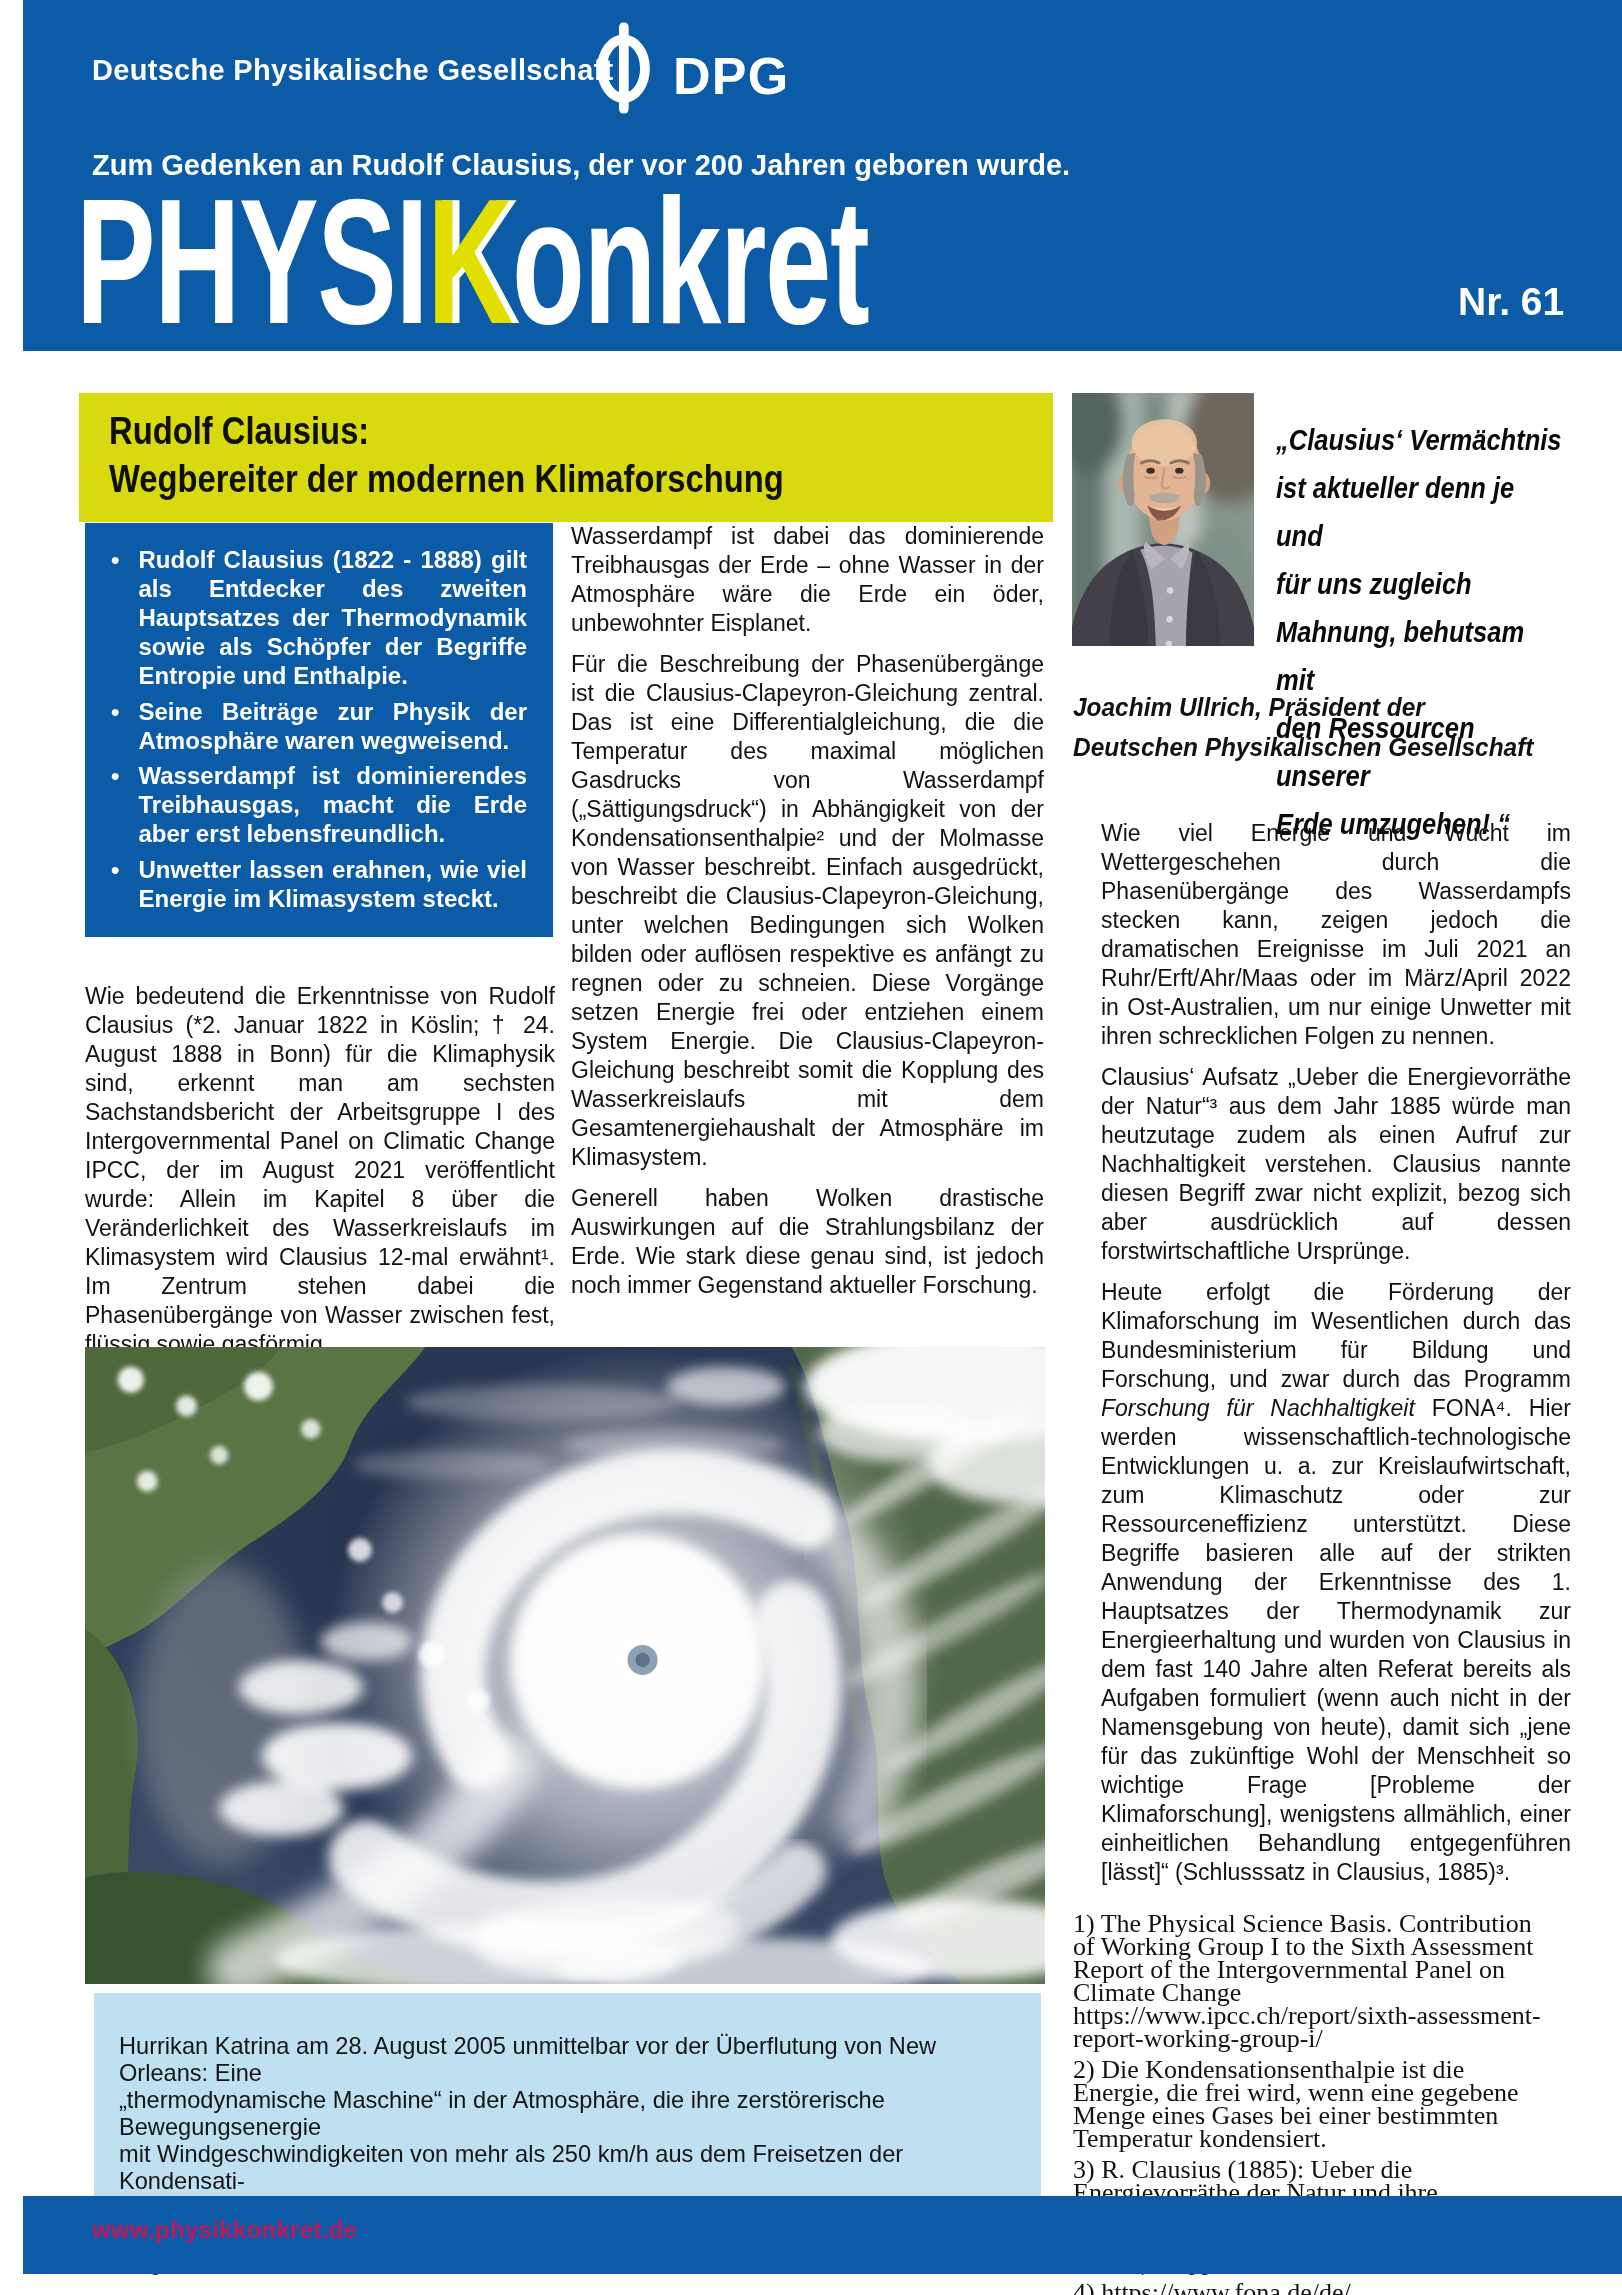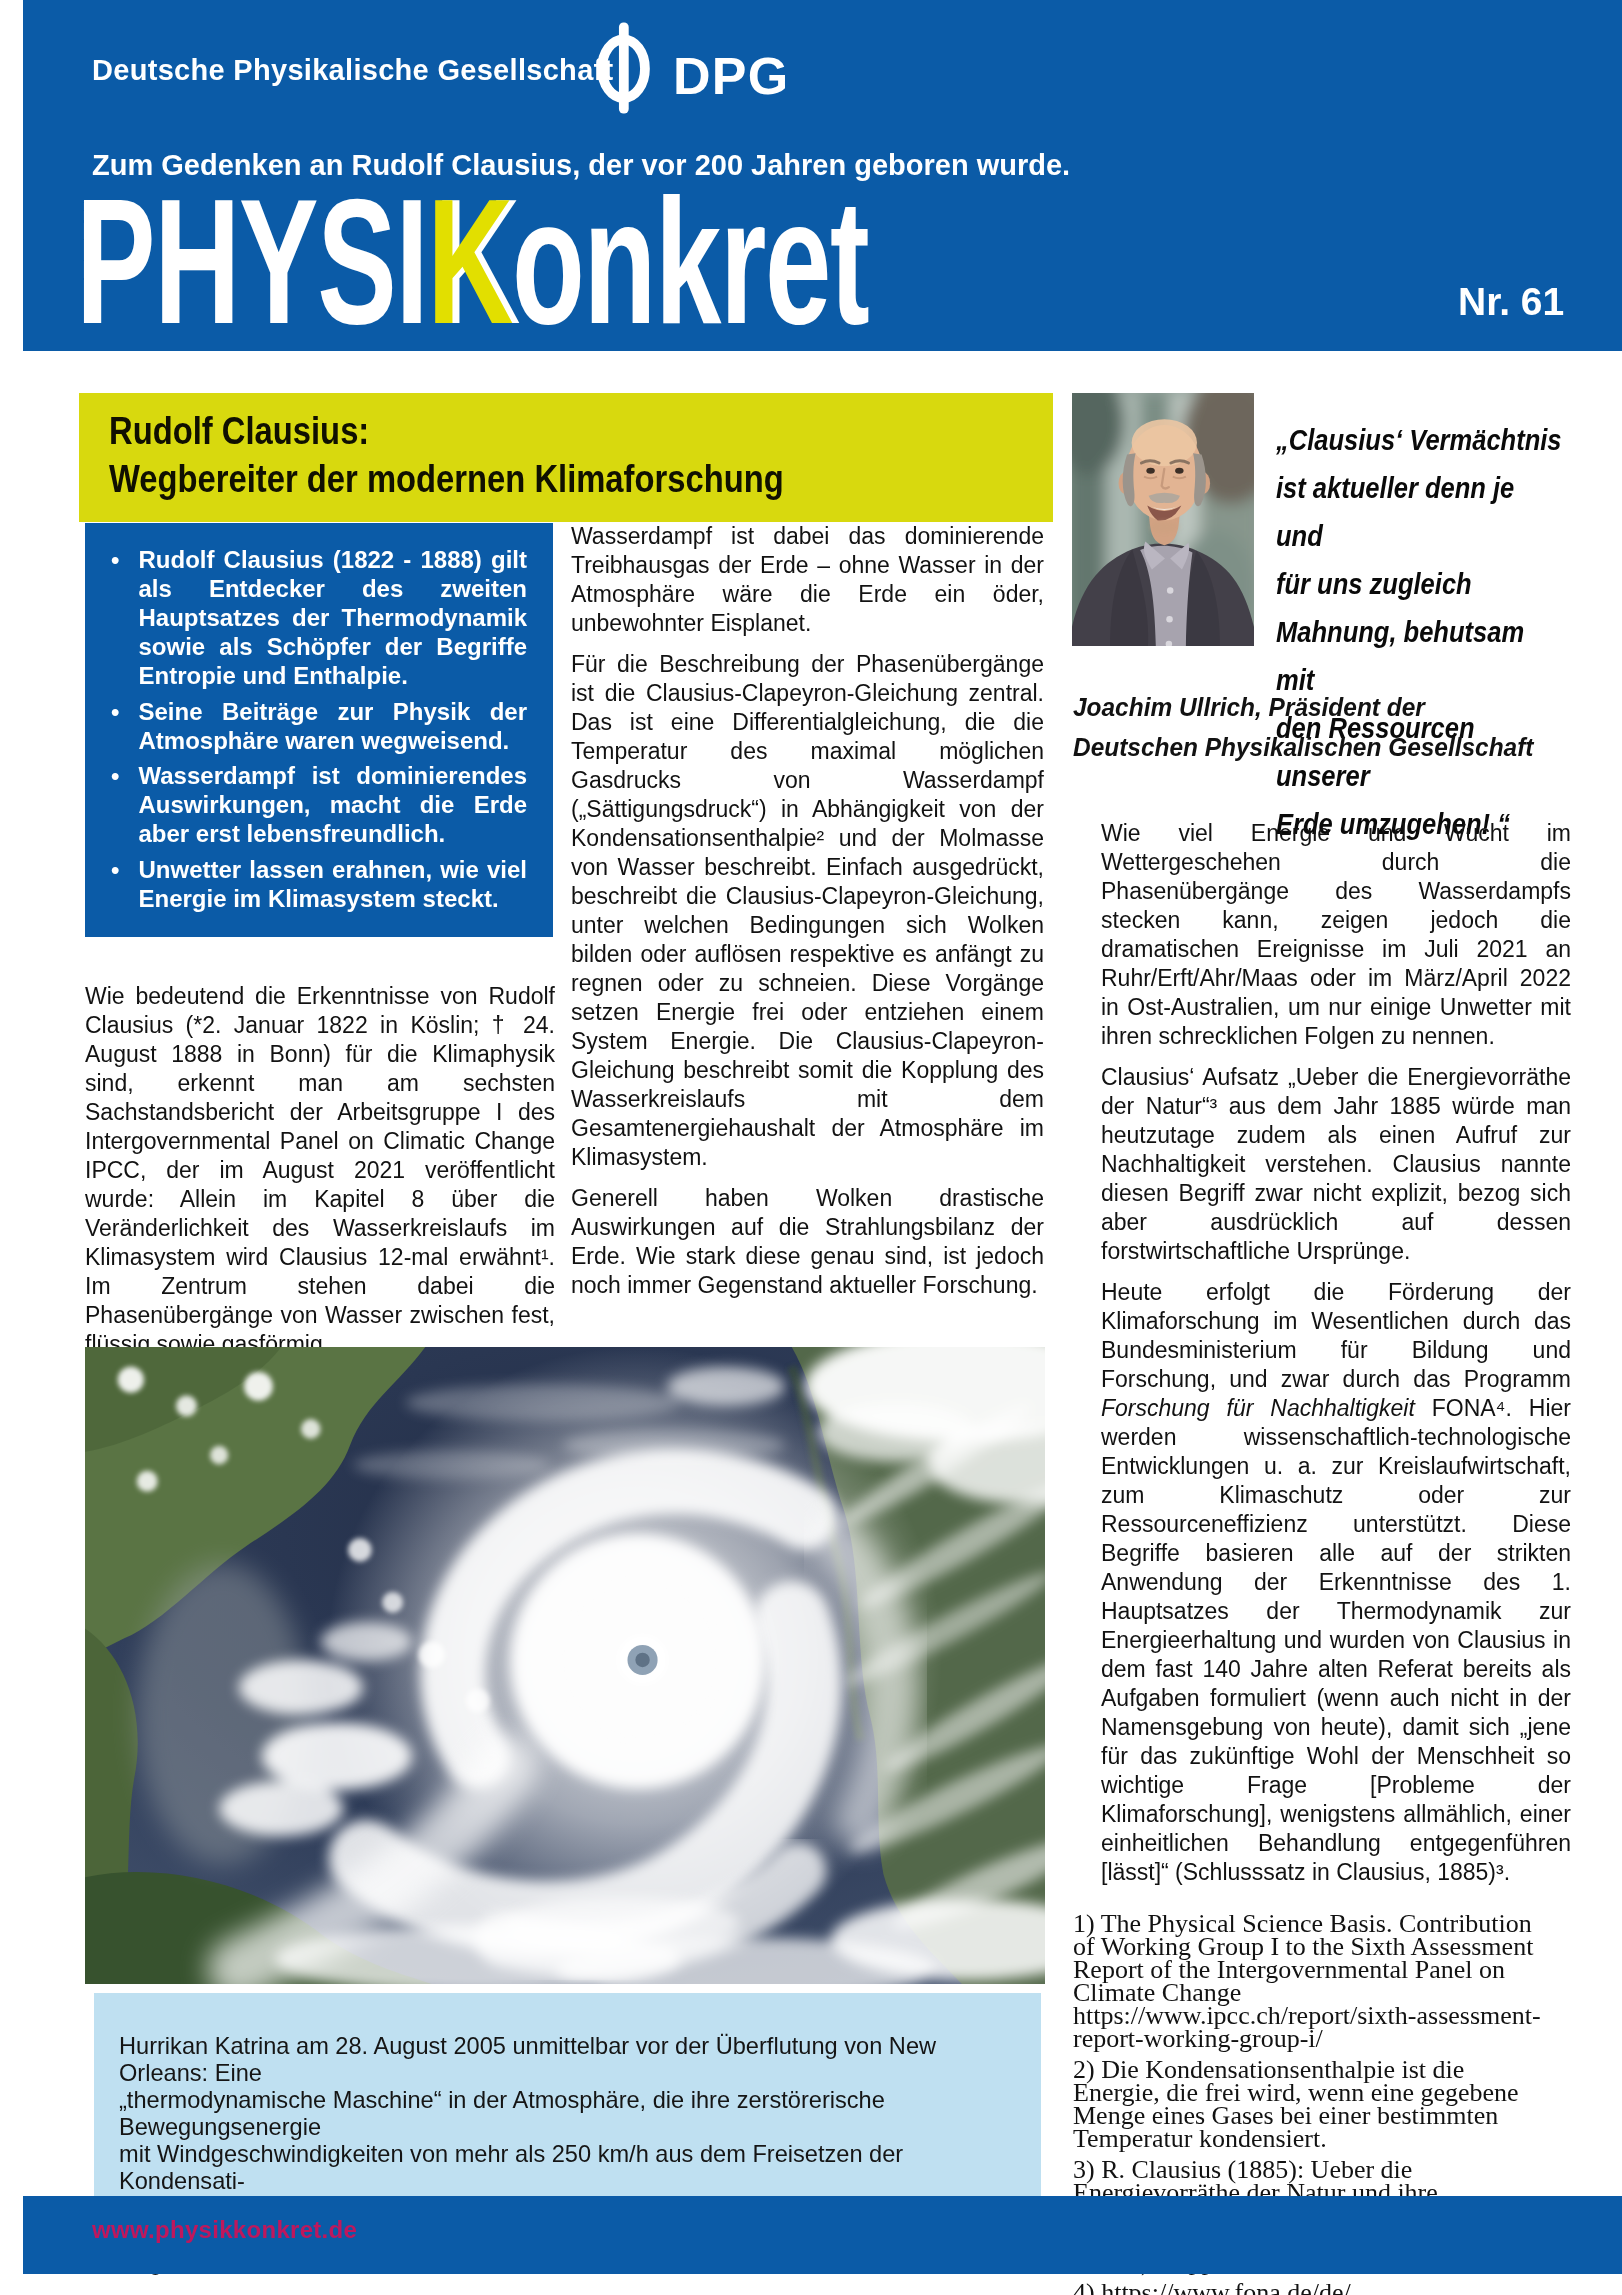--- a/index.html
+++ b/index.html
@@ -79,21 +79,21 @@
     <div class="bullet">
         <span class="dot">•</span>
         <span class="bt">Rudolf Clausius (1822 - 1888) gilt als Entdecker des zweiten Hauptsatzes der Thermodynamik sowie als Schöpfer der Begriffe Entropie und Enthalpie.</span>
       </div>
     <div class="bullet">
         <span class="dot">•</span>
         <span class="bt">Seine Beiträge zur Physik der Atmosphäre waren wegweisend.</span>
       </div>
     <div class="bullet">
         <span class="dot">•</span>
-        <span class="bt">Wasserdampf ist dominierendes Auswirkungen, macht die Erde aber erst lebensfreundlich.</span>
+        <span class="bt">Wasserdampf ist dominierendes Treibhausgas, macht die Erde aber erst lebensfreundlich.</span>
       </div>
     <div class="bullet">
         <span class="dot">•</span>
         <span class="bt">Unwetter lassen erahnen, wie viel Energie im Klimasystem steckt.</span>
       </div>
   </div>
 
   <div class="col col-left">
     <p>Wie bedeutend die Erkenntnisse von Rudolf Clausius (*2. Januar 1822 in Köslin; † 24. August 1888 in Bonn) für die Klimaphysik sind, erkennt man am sechsten Sachstandsbericht der Arbeitsgruppe I des Intergovernmental Panel on Climatic Change IPCC, der im August 2021 veröffentlicht wurde: Allein im Kapitel 8 über die Veränderlichkeit des Wasserkreislaufs im Klimasystem wird Clausius 12-mal erwähnt¹. Im Zentrum stehen dabei die Phasenübergänge von Wasser zwischen fest, flüssig sowie gasförmig.</p>
   </div>

